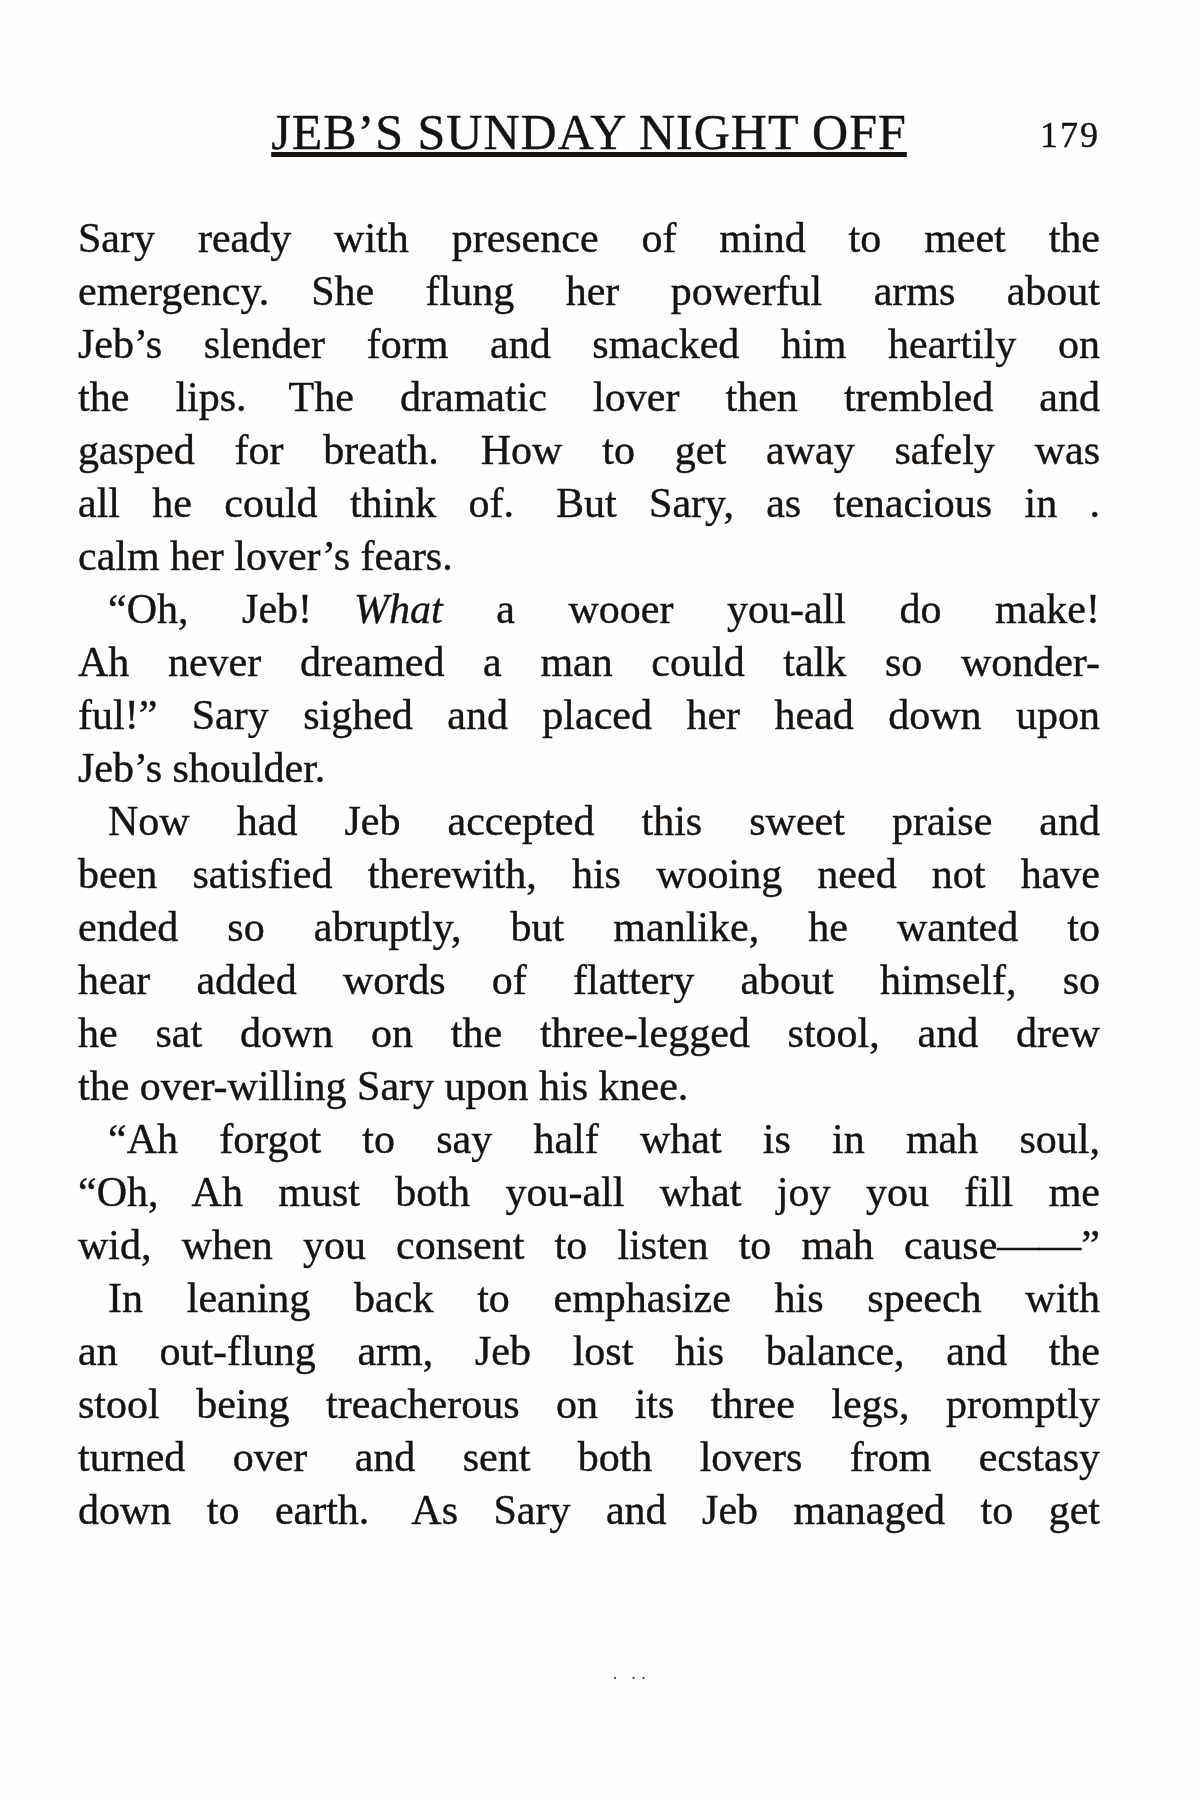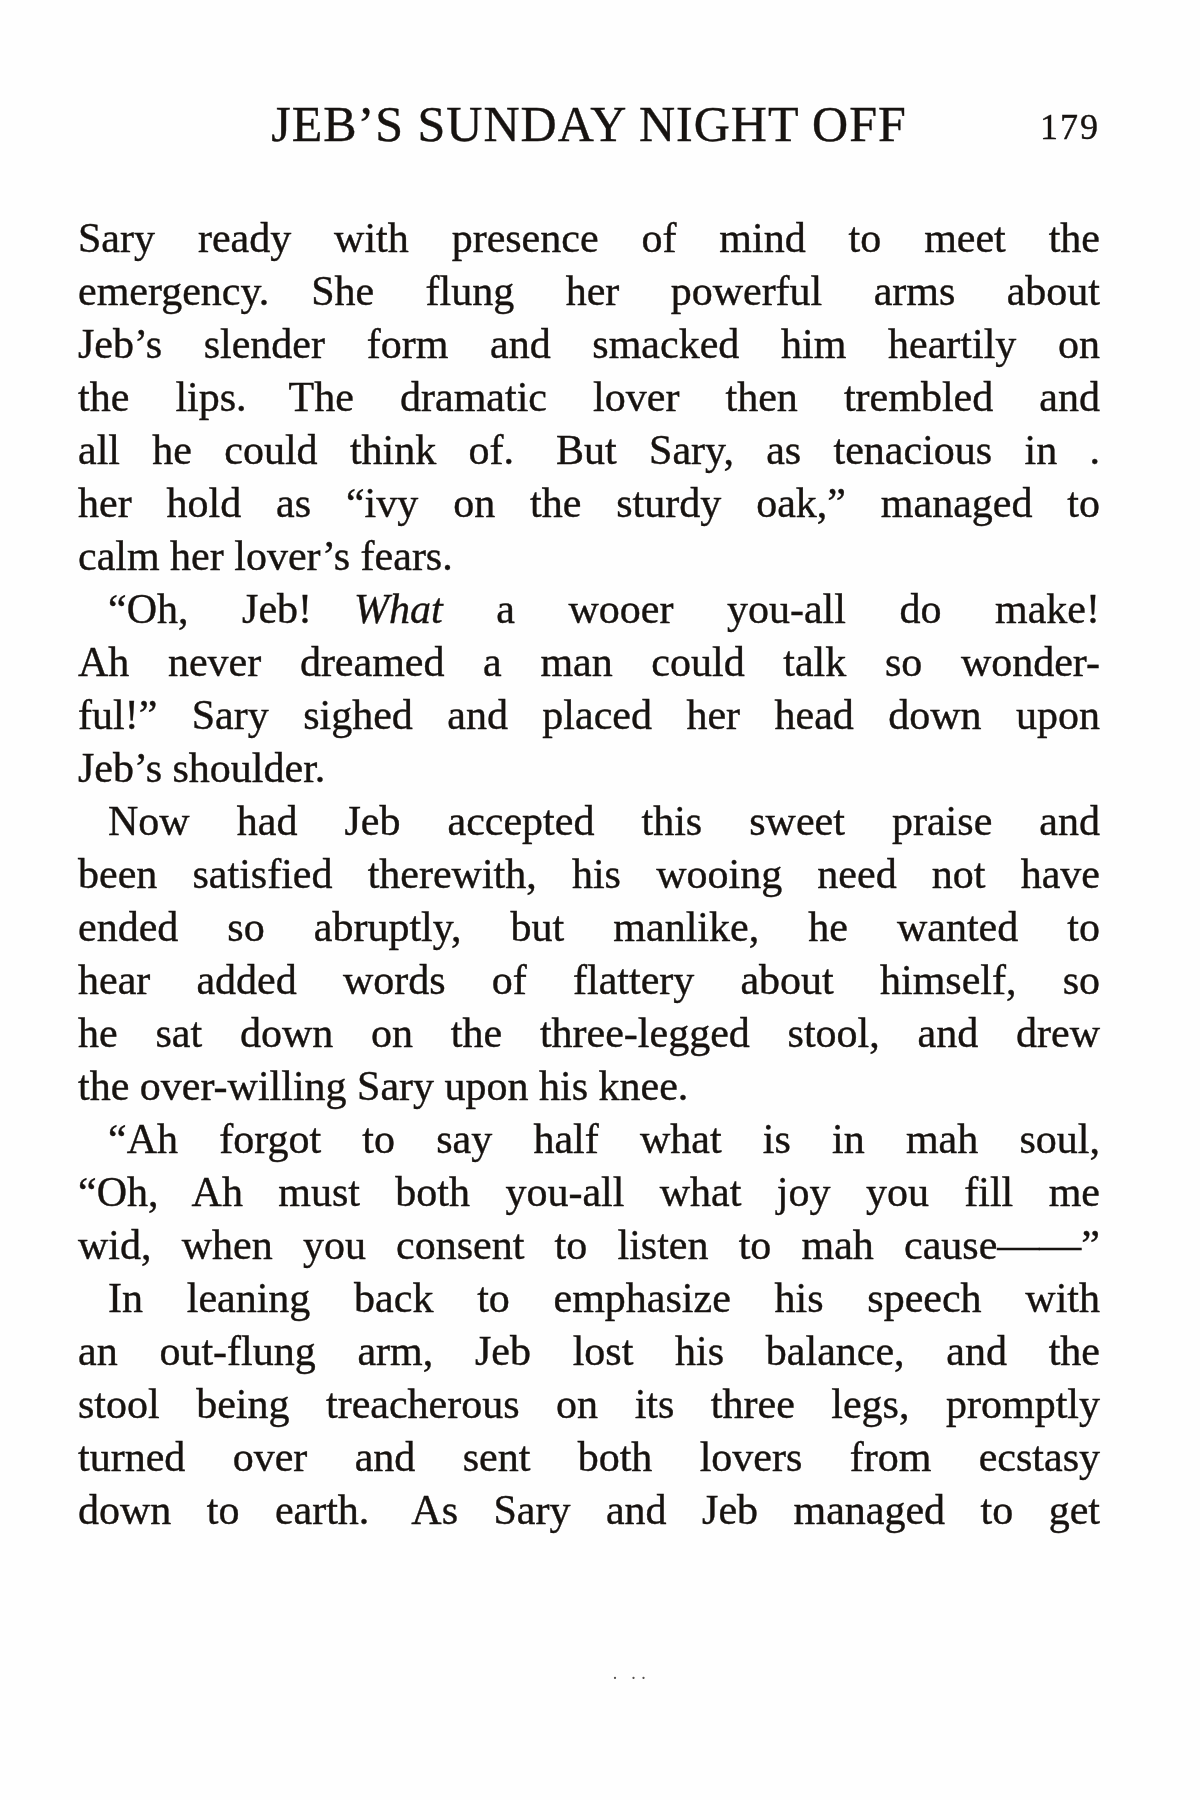--- a/index.html
+++ b/index.html
@@ -11,24 +11,25 @@
     height: 1800px;
     background: #fefefe;
     color: #171310;
     font-family: "Liberation Serif", "DejaVu Serif", serif;
     overflow: hidden;
     -webkit-text-stroke: 0.4px currentColor;
   }
 
   .running-header {
     position: absolute;
-    top: 96px;
+    top: 104px;
     left: 78px;
     width: 1022px;
     height: 56px;
+    text-decoration: underline;
   }
   .header-title {
     display: block;
     text-align: center;
     font-size: 50px;
     line-height: 56px;
     letter-spacing: 1px;
     white-space: nowrap;
   }
   .page-number {
@@ -78,22 +79,22 @@
     <span class="header-title">JEB’S SUNDAY NIGHT OFF</span>
     <span class="page-number">179</span>
   </div>
 
   <div class="body-text" id="body-text">
       <div class="para">
         <div class="line"><span>Sary ready with presence of mind to meet the</span></div>
         <div class="line"><span>emergency. She flung her powerful arms about</span></div>
         <div class="line"><span>Jeb’s slender form and smacked him heartily on</span></div>
         <div class="line"><span>the lips. The dramatic lover then trembled and</span></div>
+        <div class="line"><span>gasped for breath. How to get away safely was</span></div>
         <div class="line"><span>all he could think of. But Sary, as tenacious in .</span></div>
-        <div class="line"><span>her hold as “ivy on the sturdy oak,” managed to</span></div>
         <div class="line end"><span>calm her lover’s fears.</span></div>
       </div>
       <div class="para indent">
         <div class="line"><span>“Oh, Jeb! </span><span class="italic">What</span><span> a wooer you-all do make!</span></div>
         <div class="line"><span>Ah never dreamed a man could talk so wonder-</span></div>
         <div class="line"><span>ful!” Sary sighed and placed her head down upon</span></div>
         <div class="line end"><span>Jeb’s shoulder.</span></div>
       </div>
       <div class="para indent">
         <div class="line"><span>Now had Jeb accepted this sweet praise and</span></div>

